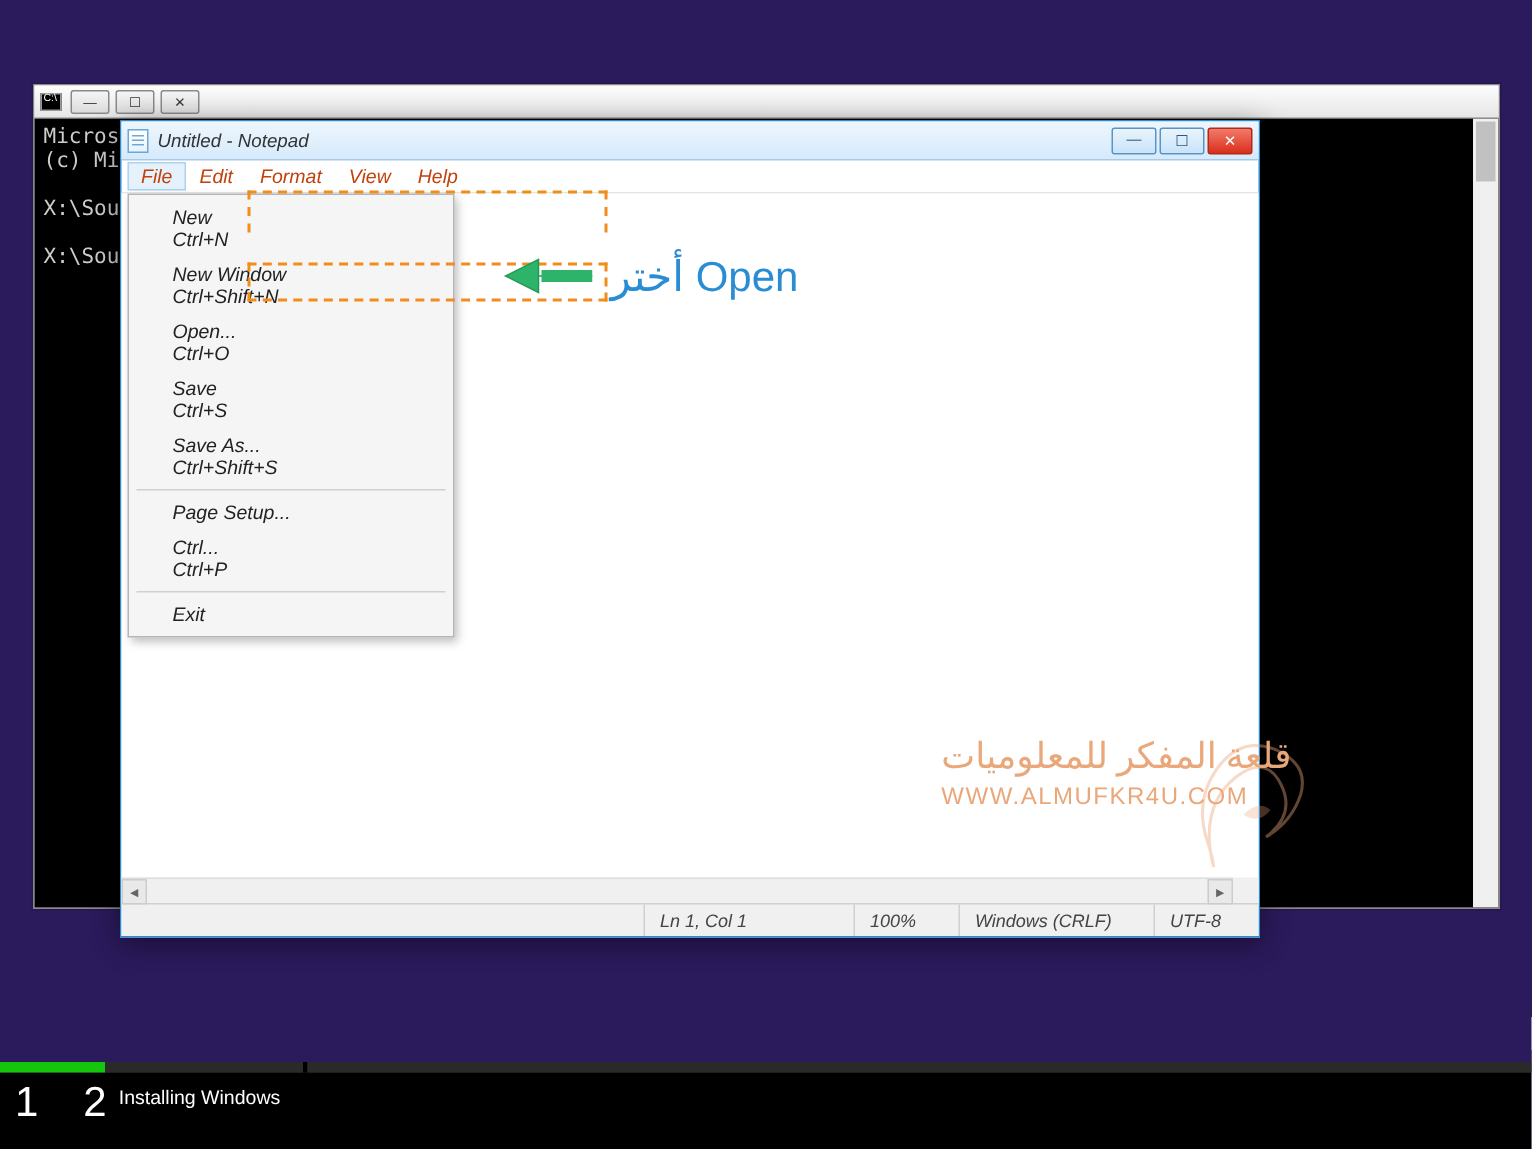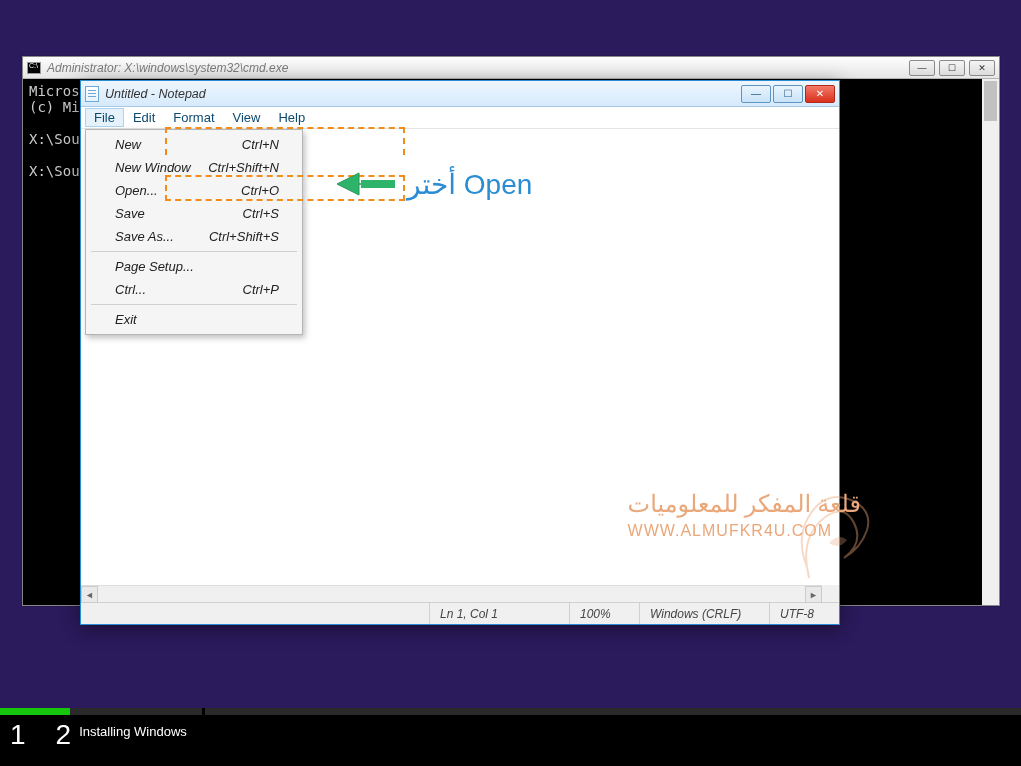--- a/index.html
+++ b/index.html
@@ -131,21 +131,22 @@
     display: flex;
     align-items: center;
     padding: 0 4px;
     font-size: 13px;
     color: #222;
     border-bottom: 1px solid #e4e4e4;
   }
   .menubar-item {
     padding: 2px 9px;
     cursor: default;
-    color:#0c4a6e;
+    font-style: italic;
+    color:#c2410c;
   }
   .menubar-item.active {
     background:#e5f1fb;
     border: 1px solid #acd3ef;
     padding: 1px 8px;
   }
   .notepad-content {
     position: relative;
     height: calc(100% - 26px - 22px - 22px);
     background:#fff;
@@ -192,20 +193,21 @@
     padding: 3px;
     font-size: 13px;
   }
   .menu-row {
     display:flex;
     justify-content: space-between;
     padding: 4px 20px 4px 26px;
     color:#222;
     cursor: default;
     font-style: italic;
+    flex-direction: column;
   }
   .menu-sep {
     height:1px; background:#d0d0d0; margin: 3px 2px;
   }
   .highlight-box {
     position:absolute;
     border: 2px dashed #f28c1a;
     pointer-events: none;
   }
 
@@ -280,21 +282,20 @@
     font-size: 13px;
     padding-top: 3px;
   }
 </style>
 </head>
 <body>
 
 <div class="cmd-window">
   <div class="cmd-titlebar">
     <div class="cmd-icon"></div>
-    <div class="cmd-title">Administrator: X:\windows\system32\cmd.exe</div>
     <div class="win-btns">
       <div class="win-btn">—</div>
       <div class="win-btn">☐</div>
       <div class="win-btn">✕</div>
     </div>
   </div>
   <div class="cmd-body"><span>Microso</span>
 <span>(c) Mic</span>
 
 <span>X:\Sour</span>

